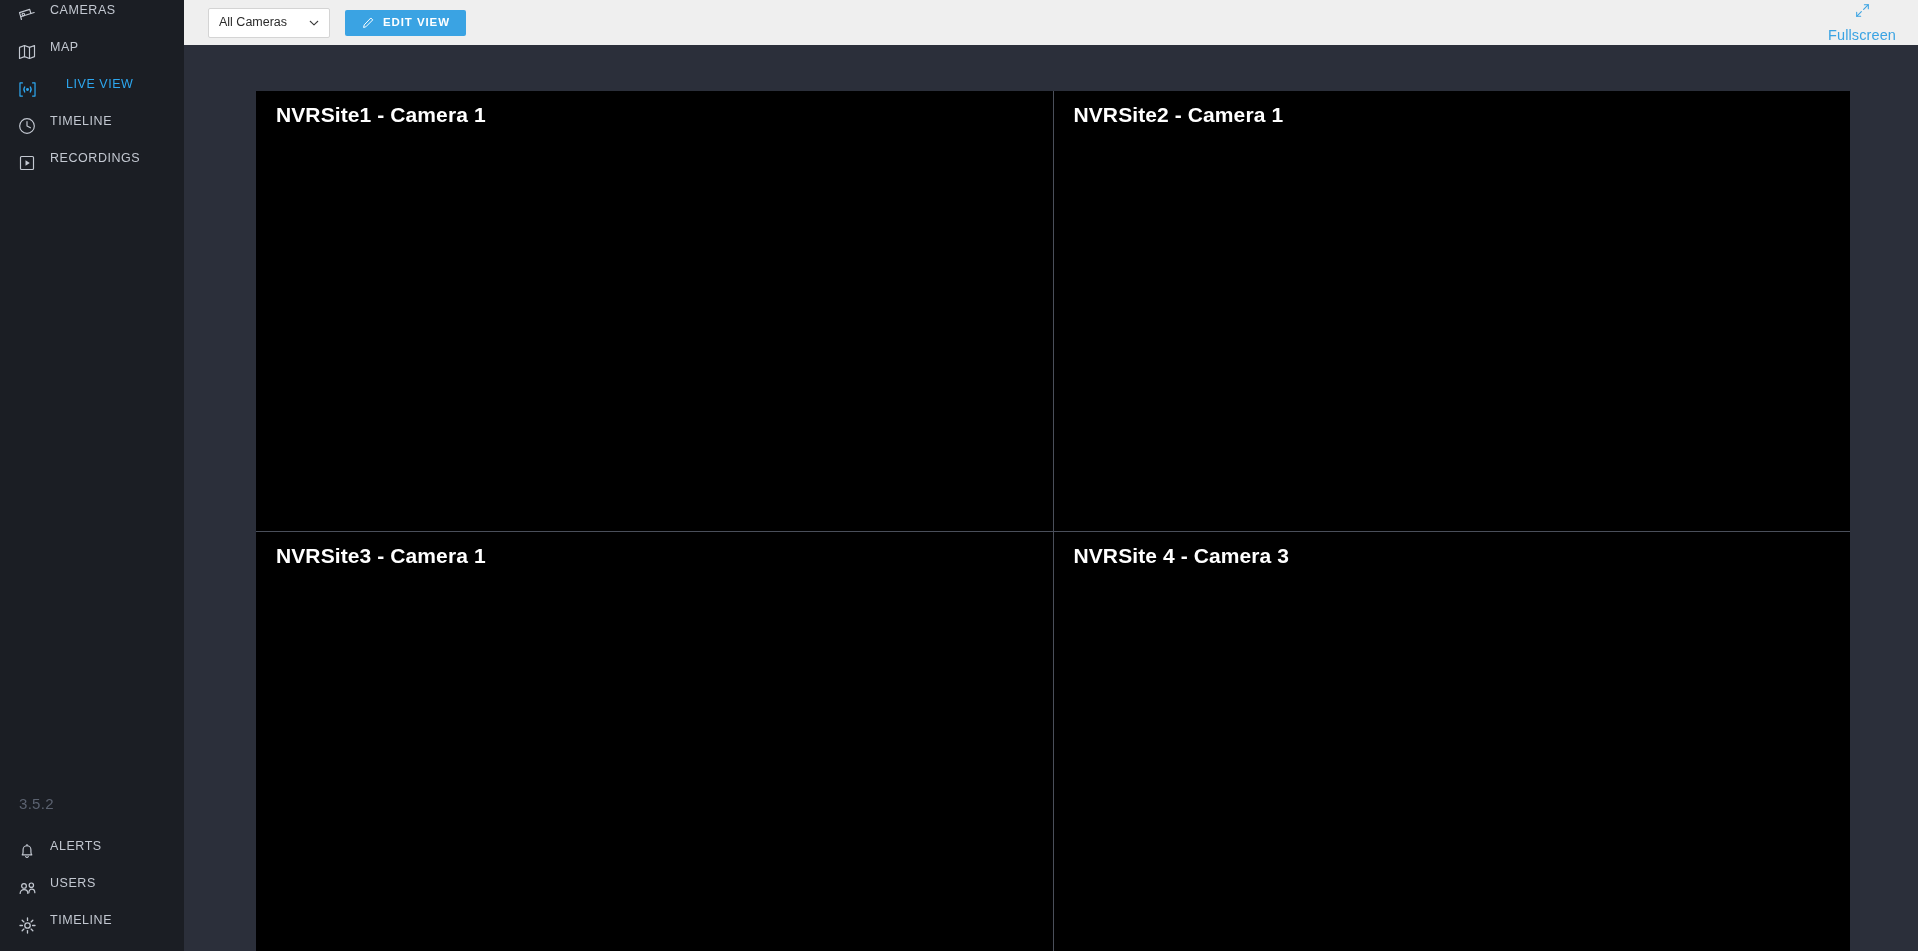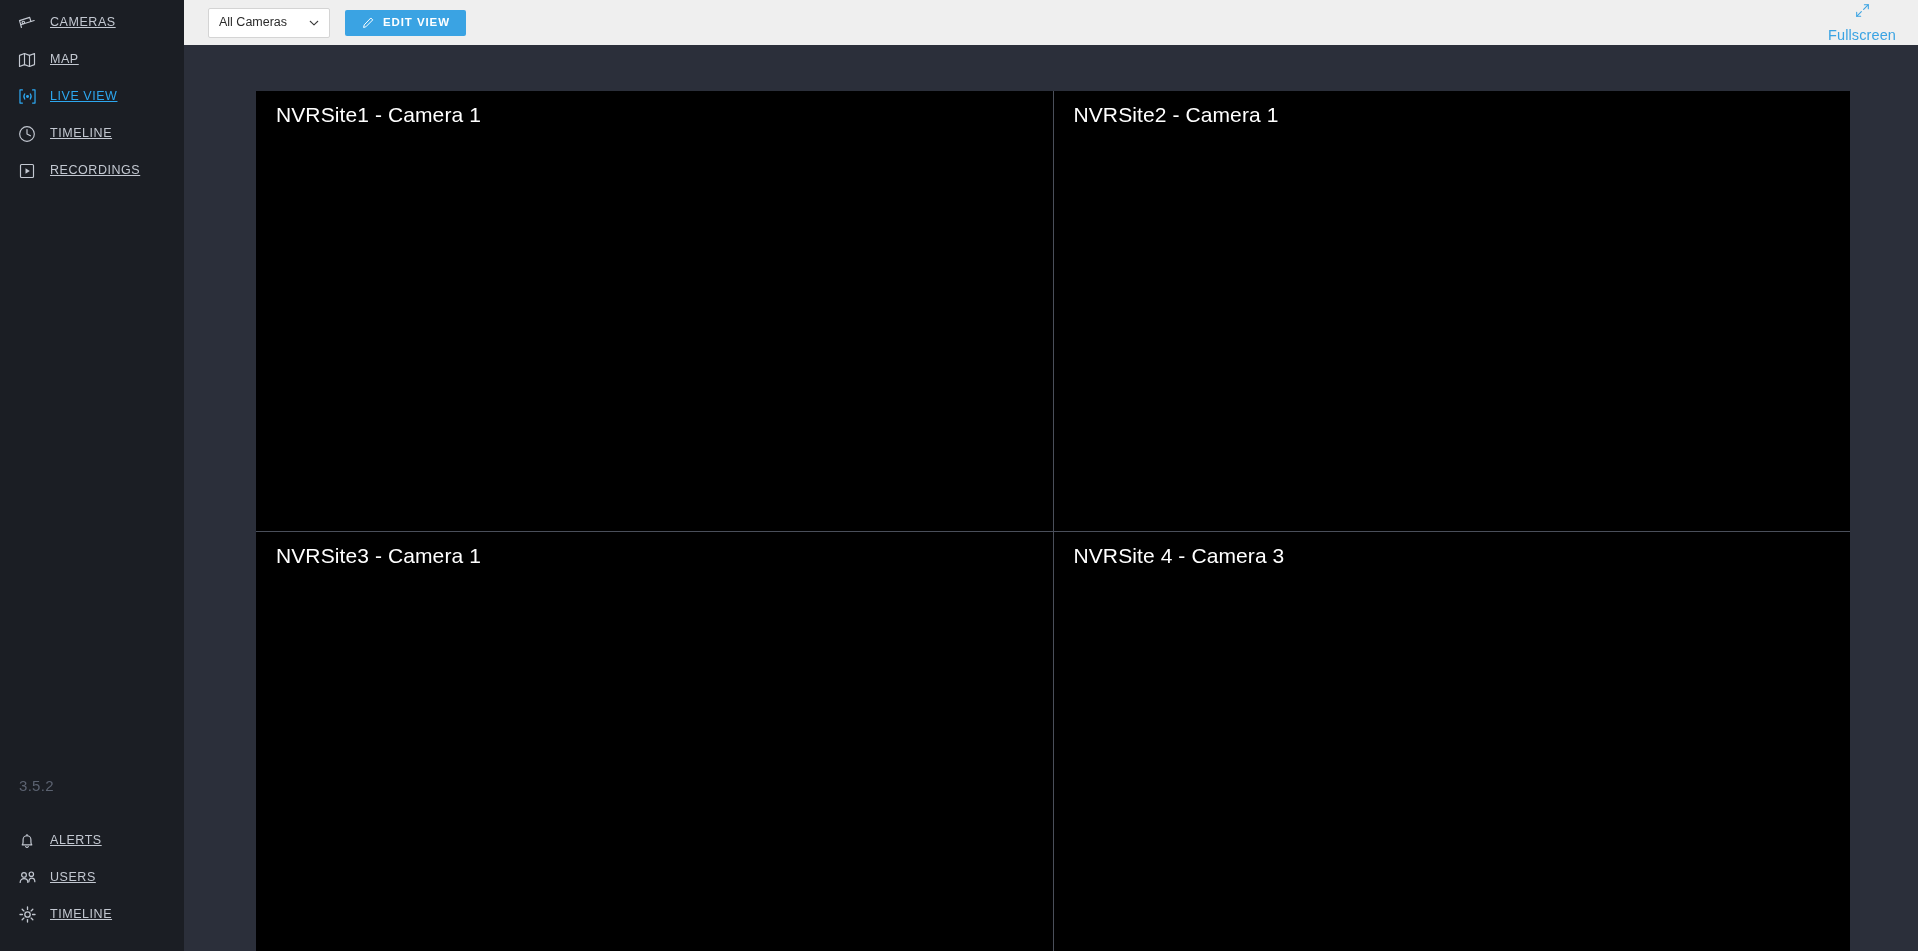--- a/index.html
+++ b/index.html
@@ -28,28 +28,26 @@
     position: relative;
     display: flex;
     flex-direction: column;
   }
 
   .nav-group-top { padding-top: 4px; }
 
   .nav-item {
     height: 37px;
     display: flex;
-    align-items: center;
     padding-left: 16px;
     cursor: pointer;
     color: #c3c8d1;
     user-select: none;
-    text-decoration: underline;
-  }
-  .nav-item.active { color: #2da7ef; }
+  }
+  .nav-item.active { color: #2da7ef; gap: 16px; }
 
   .nav-icon {
     width: 22px;
     height: 22px;
     flex: 0 0 22px;
     display: flex;
     align-items: center;
     justify-content: center;
     margin-right: 12px;
   }
@@ -66,21 +64,21 @@
   .nav-spacer { flex: 1 1 auto; }
 
   #version {
     font-size: 15px;
     color: #5b6270;
     padding-left: 19px;
     margin-bottom: 28px;
     letter-spacing: 0.3px;
   }
 
-  .nav-group-bottom { padding-bottom: 18px; }
+  .nav-group-bottom { }
 
   
   #content {
     flex: 1 1 auto;
     height: 951px;
     display: flex;
     flex-direction: column;
     background: #2b2f3a;
     position: relative;
     min-width: 0;
@@ -186,21 +184,21 @@
     overflow: hidden;
     cursor: pointer;
   }
 
   .cam-label {
     position: absolute;
     left: 20px;
     top: 12px;
     color: #ffffff;
     font-size: 21px;
-    font-weight: 400;
+    font-weight: 700;
     letter-spacing: 0.1px;
     white-space: nowrap;
     text-shadow: 0 1px 2px rgba(0,0,0,0.6);
   }
 </style>
 </head>
 <body>
 
 <div id="app">
 

